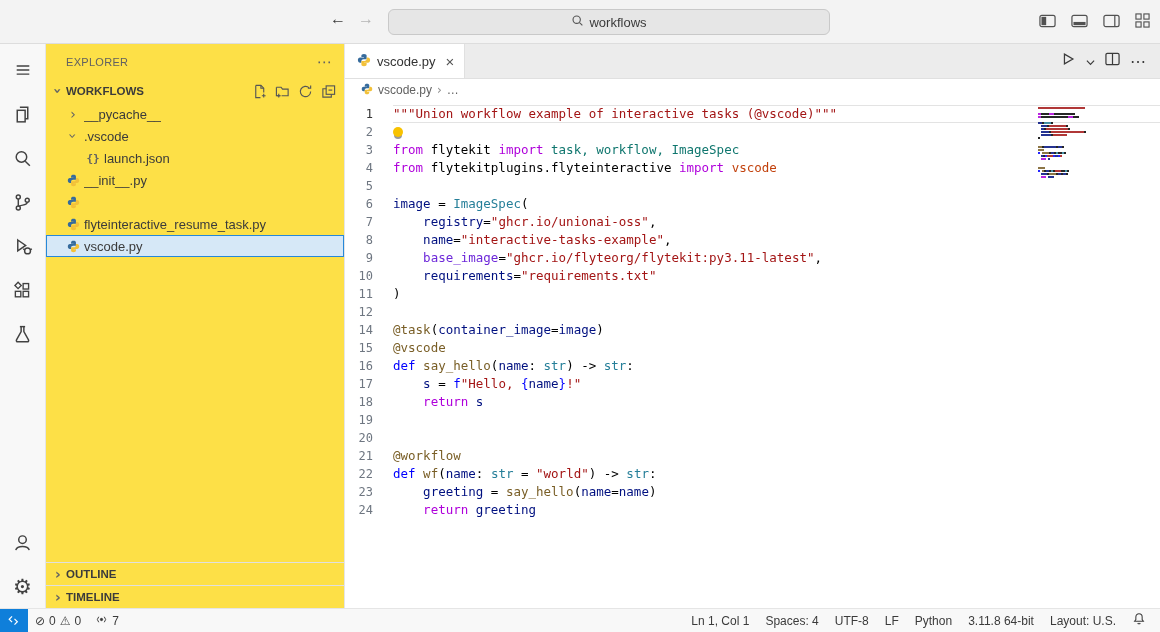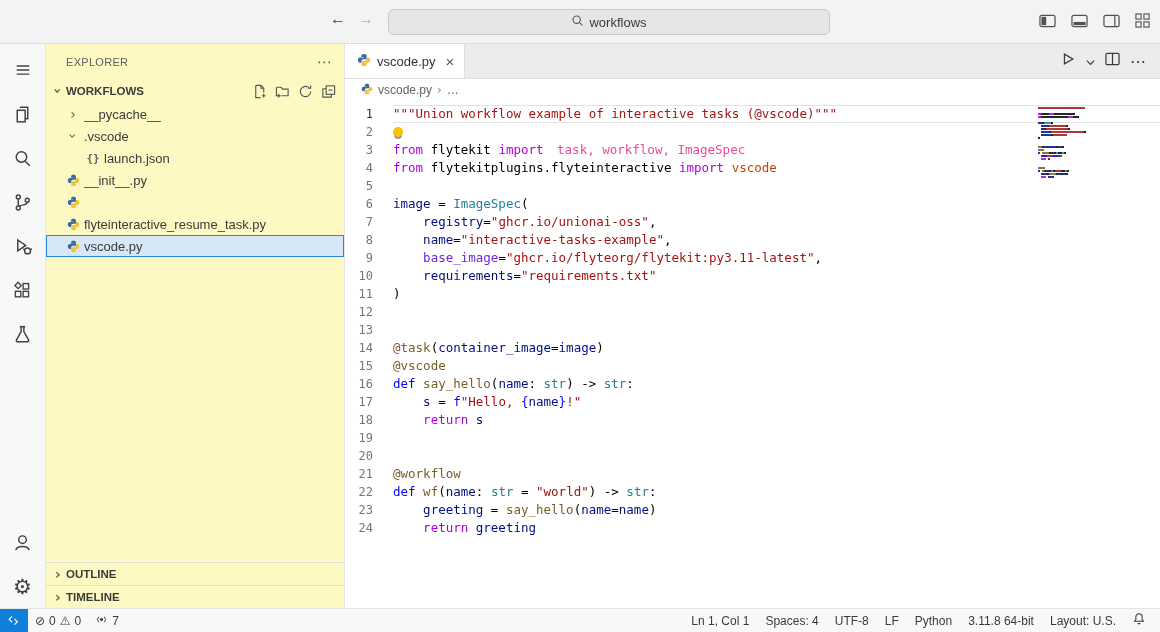--- a/index.html
+++ b/index.html
@@ -19,21 +19,21 @@
   .main { flex:1; display:flex; min-height:0; }
 
   
   .activitybar { width:46px; background:#f8f8f8; border-right:1px solid #e5e5e5; display:flex; flex-direction:column; align-items:center; padding-top:4px; }
   .act-item { width:46px; height:44px; display:flex; align-items:center; justify-content:center; color:#424242; cursor:pointer; }
   .act-item svg { display:block; }
   .act-spacer { margin-top:auto; }
   .gear-glyph { font-size:21px; color:#424242; line-height:1; }
 
   
-  .sidebar { width:299px; background:#fef9c3; border-right:1px solid #e5e5e5; display:flex; flex-direction:column; font-size:13px; color:#3b3b3b;justify-content:center; }
+  .sidebar { width:299px; background:#fde047; border-right:1px solid #e5e5e5; display:flex; flex-direction:column; font-size:13px; color:#3b3b3b;justify-content:center; }
   .sidebar-header { height:35px; display:flex; align-items:center; padding:0 12px 0 20px; font-size:11px; color:#616161; letter-spacing:.3px; }
   .sidebar-header .more { margin-left:auto; font-size:15px; color:#616161; cursor:pointer; }
   .section-row { height:24px; display:flex; align-items:center; padding:0 8px 0 4px; font-weight:bold; font-size:11.5px; color:#3b3b3b; cursor:pointer; }
   .section-row .sec-actions { margin-left:auto; display:flex; gap:8px; align-items:center; }
   .sec-actions svg { display:block; }
   .chev { display:inline-block; font-size:14px; color:#646464; width:16px; text-align:center; font-family:"DejaVu Sans", sans-serif; }
   .chev.down { transform:rotate(90deg); }
   .tree { flex:1; overflow:hidden; }
   .tree-row { height:22px; display:flex; align-items:center; padding-left:18px; cursor:pointer; white-space:nowrap; }
   .tree-row.child { padding-left:38px; }
@@ -335,21 +335,21 @@
             <div class="code-line current">
               <span class="ln">1</span>
               <span class="lb"><span style="color: rgb(163, 21, 21);">"""Union workflow example of interactive tasks (@vscode)"""</span></span>
             </div>
             <div class="code-line">
               <span class="ln">2</span>
               <span class="lb"><span class="bulb"></span></span>
             </div>
             <div class="code-line">
               <span class="ln">3</span>
-              <span class="lb"><span style="color: rgb(175, 0, 219);">from</span><span style="color: rgb(0, 0, 0);"> flytekit </span><span style="color: rgb(175, 0, 219);">import</span><span style="color: #ec4899; margin-left: 6px;"> task, workflow, ImageSpec</span></span>
+              <span class="lb"><span style="color: rgb(175, 0, 219);">from</span><span style="color: rgb(0, 0, 0);"> flytekit </span><span style="color: rgb(175, 0, 219);">import</span><span style="color: #0f766e;"> task, workflow, ImageSpec</span></span>
             </div>
             <div class="code-line">
               <span class="ln">4</span>
               <span class="lb"><span style="color: rgb(175, 0, 219);">from</span><span style="color: rgb(0, 0, 0);"> flytekitplugins.flyteinteractive </span><span style="color: rgb(175, 0, 219);">import</span><span style="color: #c2410c;"> vscode</span></span>
             </div>
             <div class="code-line">
               <span class="ln">5</span>
               <span class="lb"></span>
             </div>
             <div class="code-line">
@@ -371,24 +371,20 @@
             <div class="code-line">
               <span class="ln">10</span>
               <span class="lb"><span style="color: rgb(0, 0, 0);">    </span><span style="color: rgb(0, 16, 128);">requirements</span><span style="color: rgb(0, 0, 0);">=</span><span style="color: rgb(163, 21, 21);">"requirements.txt"</span></span>
             </div>
             <div class="code-line">
               <span class="ln">11</span>
               <span class="lb"><span style="color: rgb(0, 0, 0);">)</span></span>
             </div>
             <div class="code-line">
               <span class="ln">12</span>
-              <span class="lb"></span>
-            </div>
-            <div class="code-line">
-              <span class="ln">13</span>
               <span class="lb"></span>
             </div>
             <div class="code-line">
               <span class="ln">14</span>
               <span class="lb"><span style="color: rgb(121, 94, 38);">@task</span><span style="color: rgb(0, 0, 0);">(</span><span style="color: rgb(0, 16, 128);">container_image</span><span style="color: rgb(0, 0, 0);">=</span><span style="color: rgb(0, 16, 128);">image</span><span style="color: rgb(0, 0, 0);">)</span></span>
             </div>
             <div class="code-line">
               <span class="ln">15</span>
               <span class="lb"><span style="color: rgb(121, 94, 38);">@vscode</span></span>
             </div>

